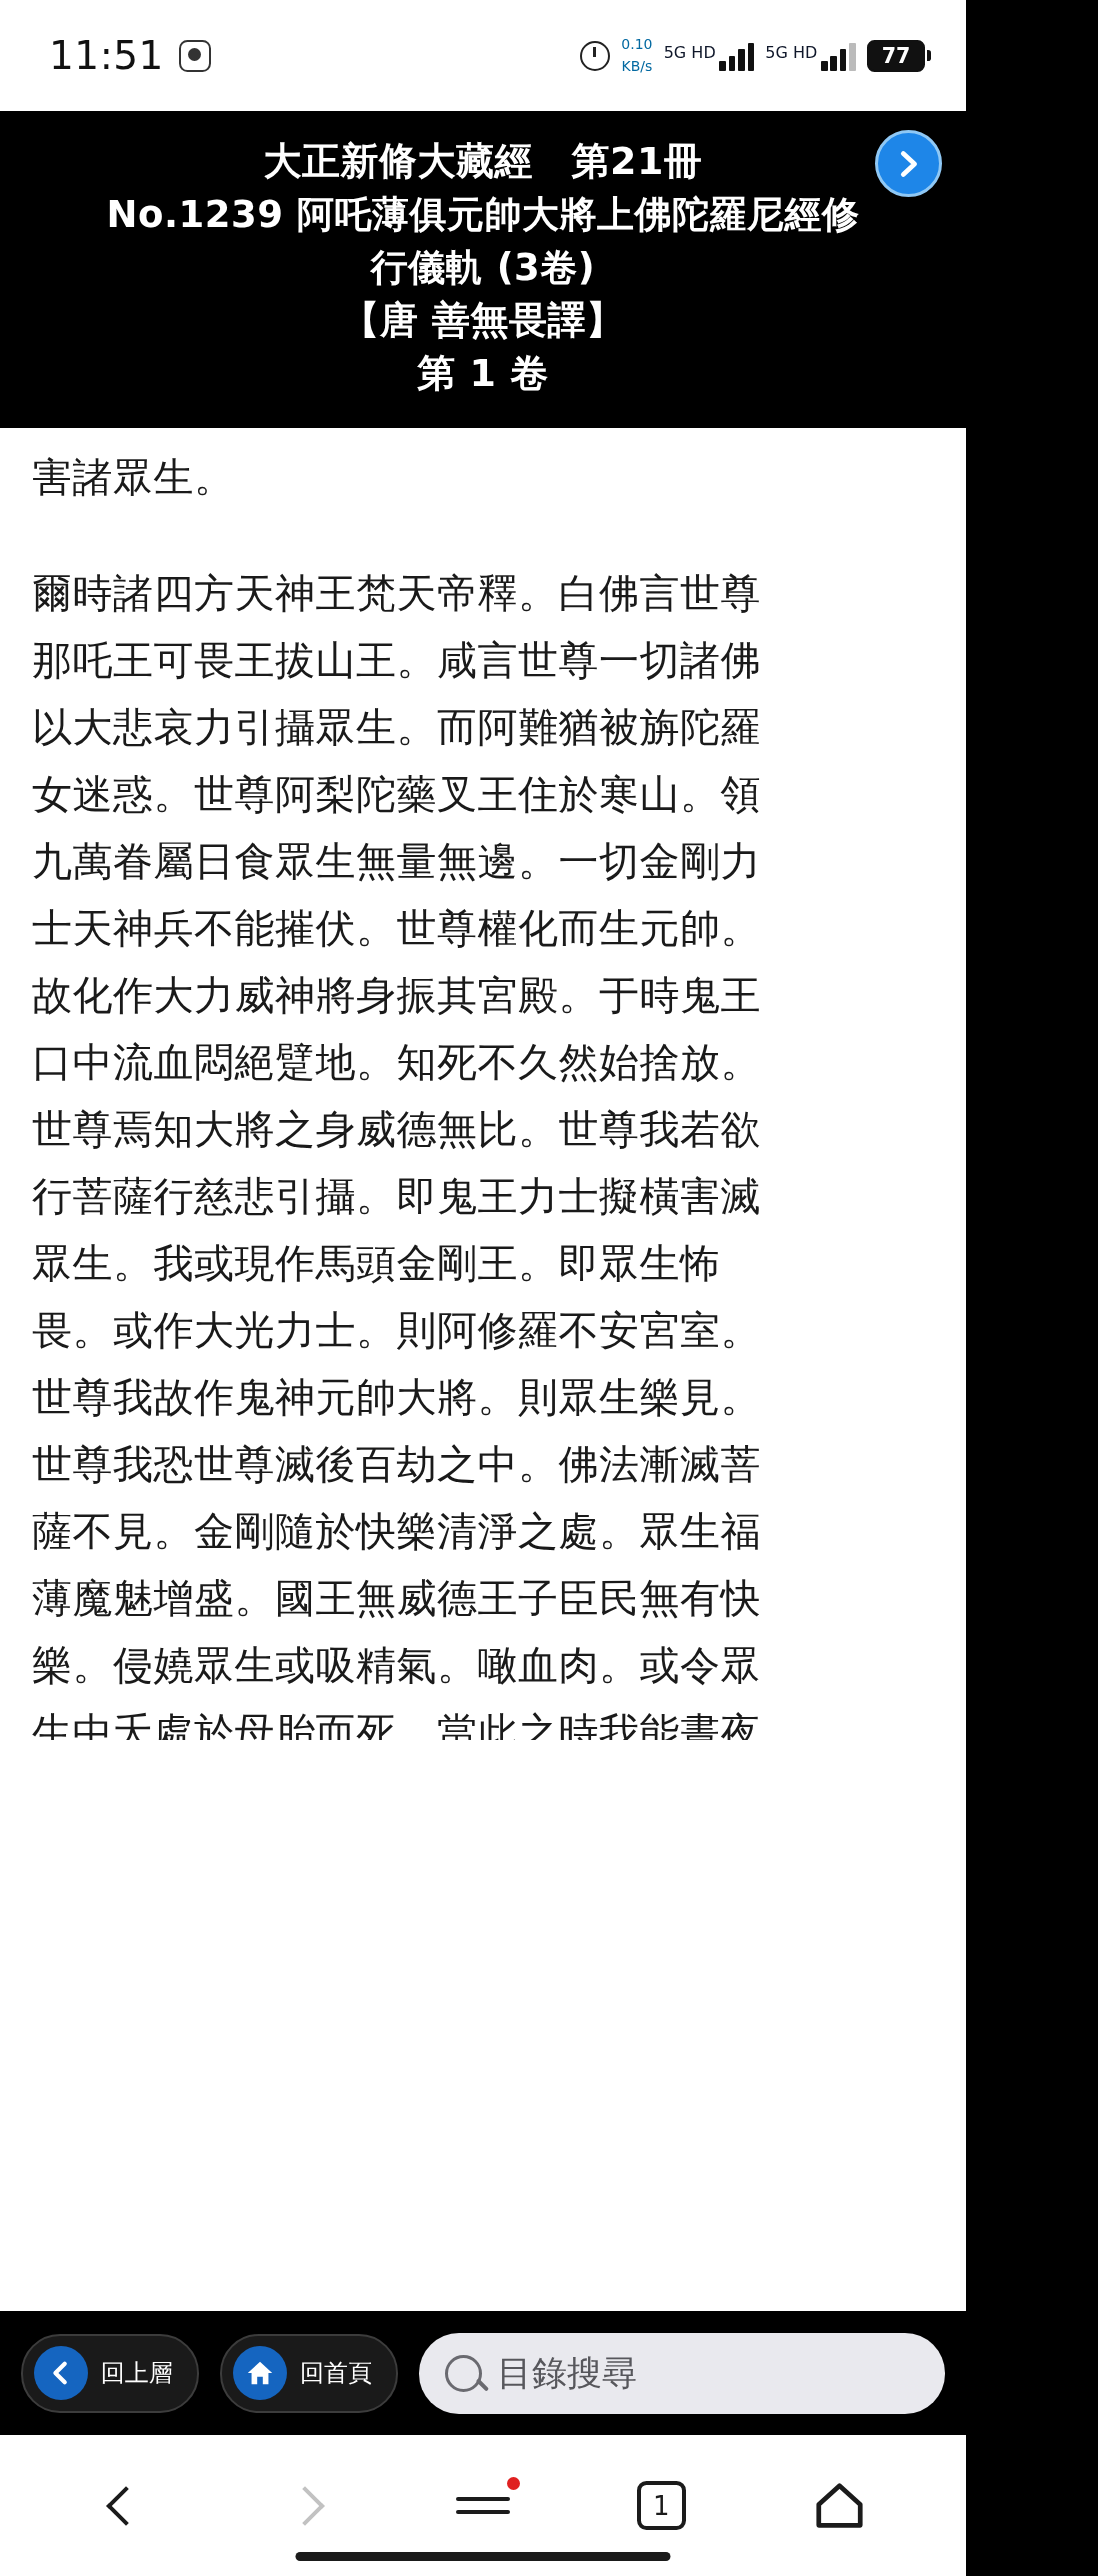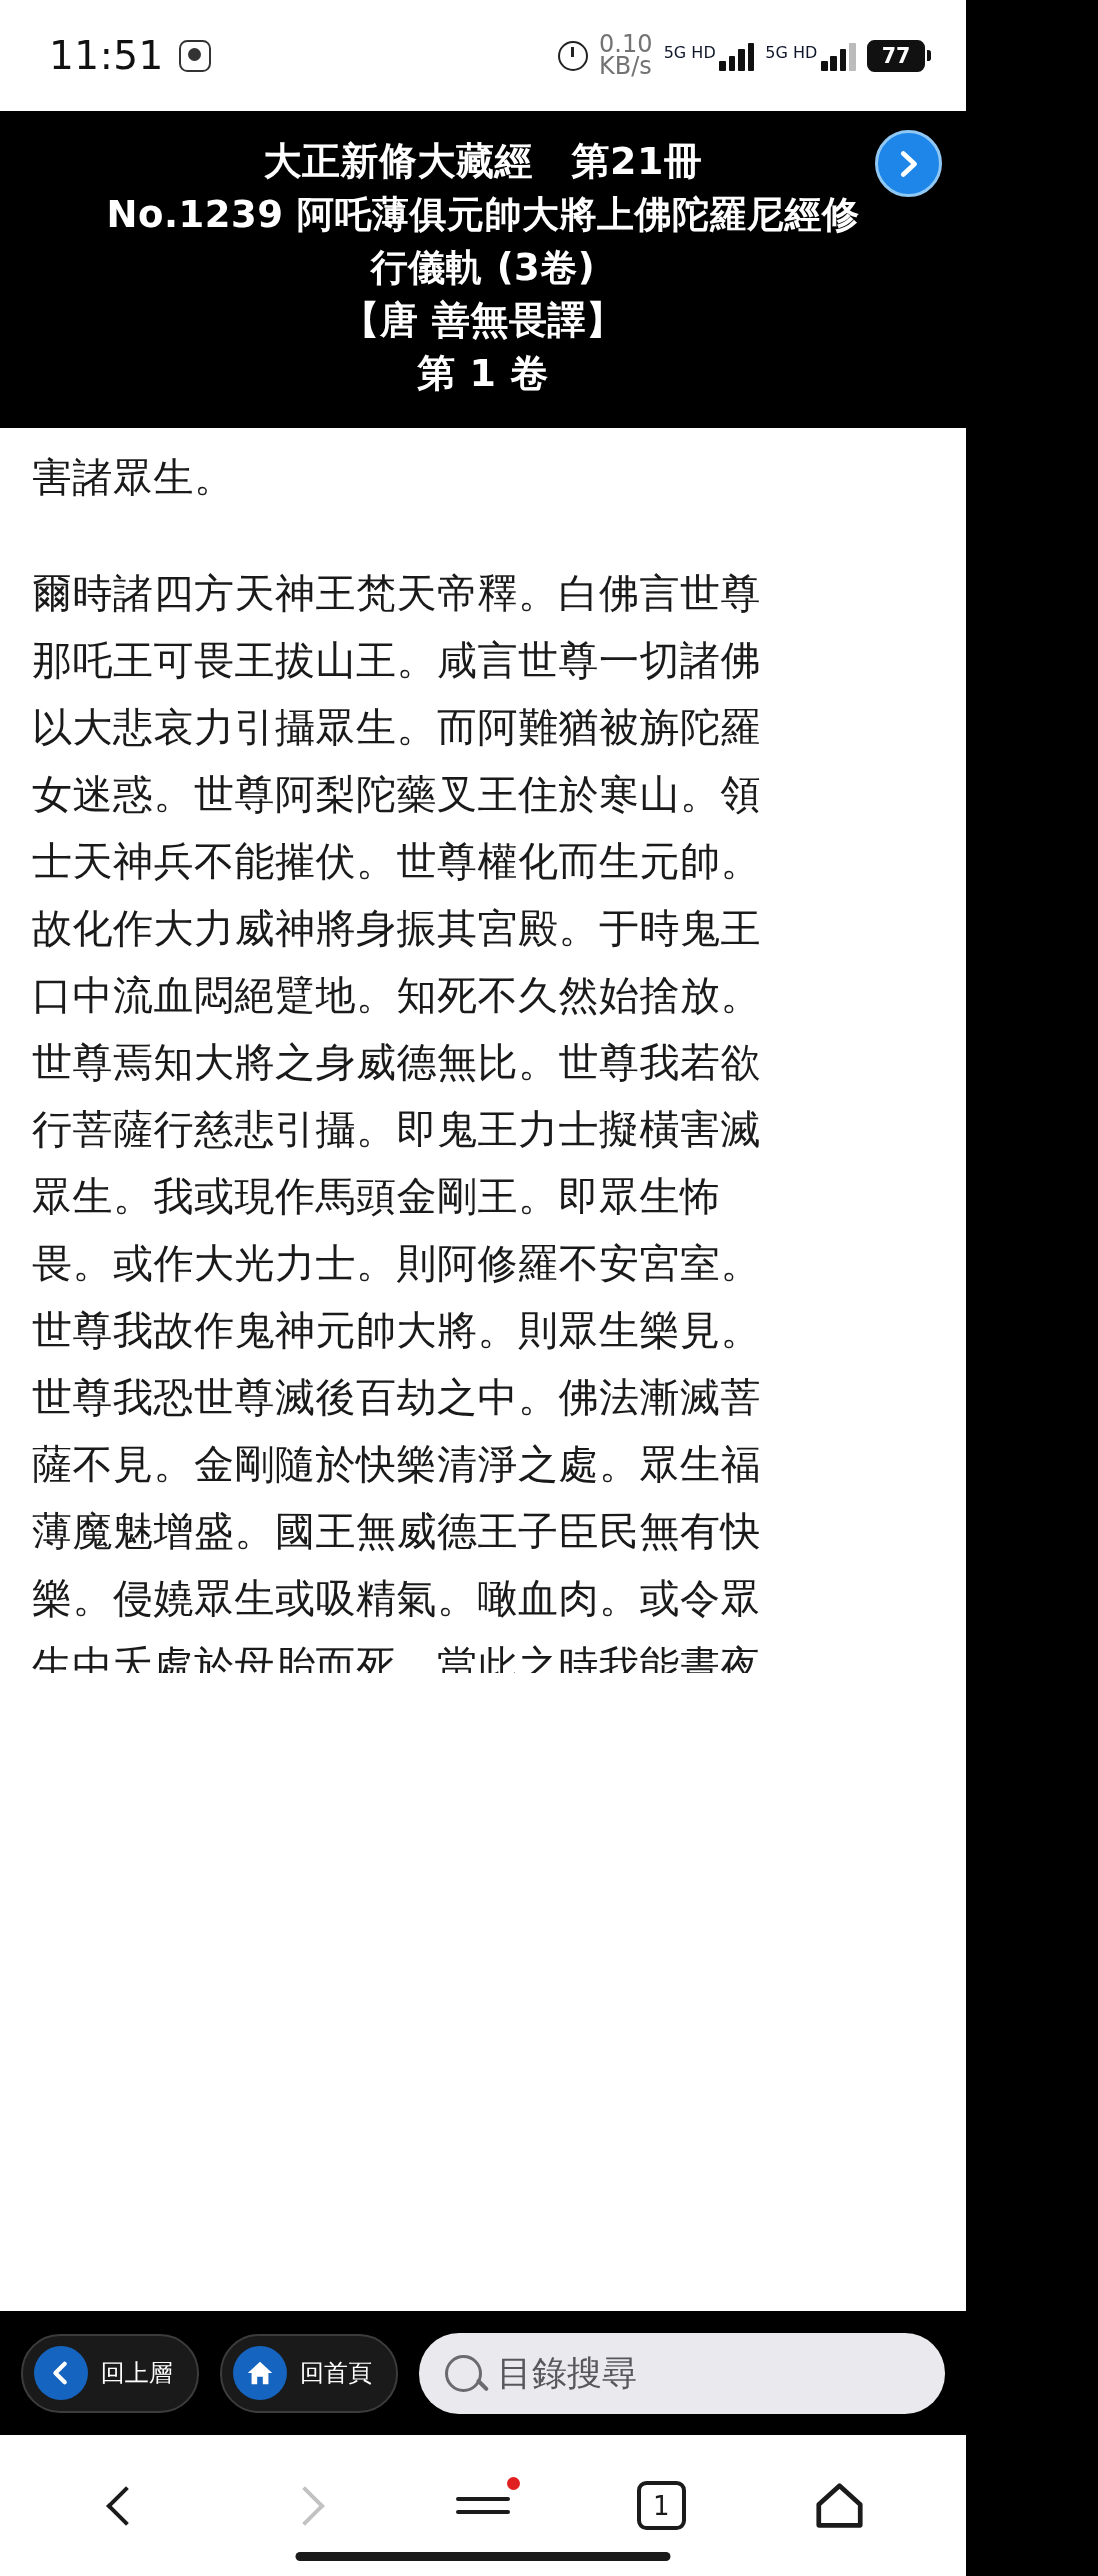--- a/index.html
+++ b/index.html
@@ -66,24 +66,24 @@
     position: relative;
   }
   .alarm-icon::before {
     content: "";
     position: absolute;
     left: 11.2px; top: 4.7px;
     width: 2.8px; height: 10.3px;
     background: #222;
   }
   .netspeed {
-    font-size: 24px;
+    font-size: 14px;
     line-height: 21.6px;
-    color: #737373;
-    text-align: left;
+    color: #0369a1;
+    text-align: center;
   }
   .sig-group { display: flex; align-items: flex-end; gap: 3.7px; }
   .sig-label {
     font-size: 16px;
     color: #0f172a;
     line-height: 17px;
     margin-bottom: 10px;
   }
   .bars { display: flex; align-items: flex-end; gap: 2.8px; height: 30px; }
   .bars i { display: block; width: 6.6px; background: #111; border-radius: 0.9px; }
@@ -330,20 +330,21 @@
     </div>
   </div>
 
   <div class="body-area">
     <div class="sutra-line first-line">害諸眾生。</div>
     <div class="para-gap"></div>
     <div class="sutra-line">爾時諸四方天神王梵天帝釋。白佛言世尊</div>
     <div class="sutra-line">那吒王可畏王拔山王。咸言世尊一切諸佛</div>
     <div class="sutra-line">以大悲哀力引攝眾生。而阿難猶被旃陀羅</div>
     <div class="sutra-line">女迷惑。世尊阿梨陀藥叉王住於寒山。領</div>
+    <div class="sutra-line">九萬眷屬日食眾生無量無邊。一切金剛力</div>
     <div class="sutra-line">士天神兵不能摧伏。世尊權化而生元帥。</div>
     <div class="sutra-line">故化作大力威神將身振其宮殿。于時鬼王</div>
     <div class="sutra-line">口中流血悶絕躄地。知死不久然始捨放。</div>
     <div class="sutra-line">世尊焉知大將之身威德無比。世尊我若欲</div>
     <div class="sutra-line">行菩薩行慈悲引攝。即鬼王力士擬橫害滅</div>
     <div class="sutra-line">眾生。我或現作馬頭金剛王。即眾生怖</div>
     <div class="sutra-line">畏。或作大光力士。則阿修羅不安宮室。</div>
     <div class="sutra-line">世尊我故作鬼神元帥大將。則眾生樂見。</div>
     <div class="sutra-line">世尊我恐世尊滅後百劫之中。佛法漸滅菩</div>
     <div class="sutra-line">薩不見。金剛隨於快樂清淨之處。眾生福</div>

